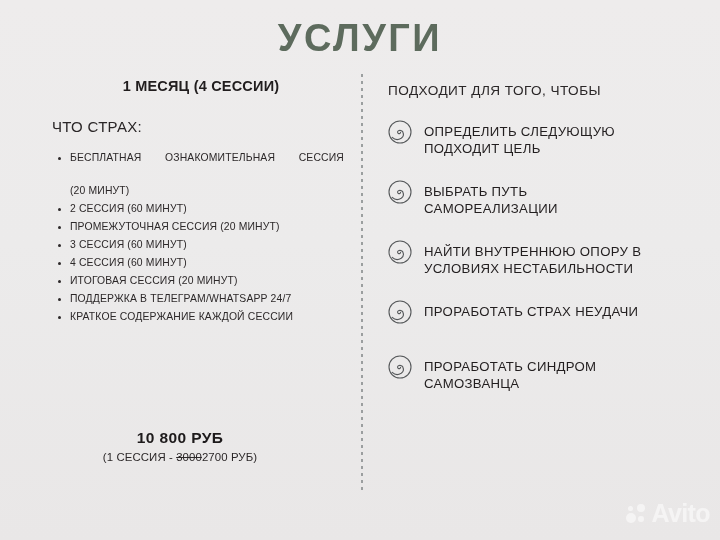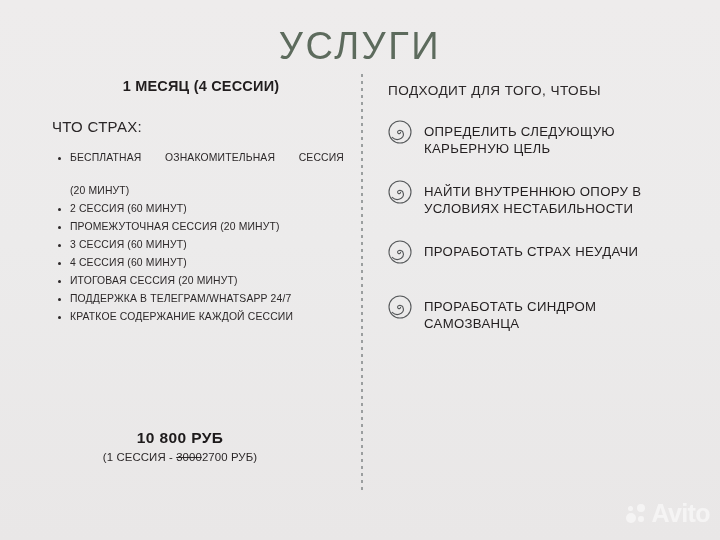--- a/index.html
+++ b/index.html
@@ -20,25 +20,25 @@
     width: 720px;
     height: 540px;
     background: linear-gradient(180deg, #eeecec 0%, #ecebeb 45%, #e9e7e7 100%);
     box-sizing: border-box;
   }
 
   
   .page-title {
     position: absolute;
     left: 0;
-    top: 24px;
+    top: 16px;
     width: 720px;
     text-align: center;
     font-size: 38px;
-    font-weight: 400;
+    font-weight: 700;
     letter-spacing: 2.5px;
     color: #5d6b5d;
     line-height: 1.2;
   }
 
   
   .divider {
     position: absolute;
     left: 361px;
     top: 74px;
@@ -255,24 +255,36 @@
 
       <li class="benefit">
         <span class="spiral">
           <svg viewBox="0 0 24 24" width="24" height="24" fill="none" stroke="currentColor" stroke-width="1.1">
             <circle cx="12" cy="12" r="11"></circle>
             <path d="M12.6 12.2 a1.5 1.5 0 1 1 -2.4 -1.3 a3.3 3.3 0 0 1 4.6 1.0 a5.2 5.2 0 0 1 -1.6 6.4 a7.3 7.3 0 0 1 -9.0 -0.9" stroke-linecap="round"></path>
           </svg>
         </span>
         <span class="btext">
           <span>ОПРЕДЕЛИТЬ СЛЕДУЮЩУЮ</span><br>
-          <span>КАРЬЕРНУЮ ЦЕЛЬ</span>
-        </span>
-      </li>
-
+          <span>ПОДХОДИТ ЦЕЛЬ</span>
+        </span>
+      </li>
+
+      <li class="benefit">
+        <span class="spiral">
+          <svg viewBox="0 0 24 24" width="24" height="24" fill="none" stroke="currentColor" stroke-width="1.1">
+            <circle cx="12" cy="12" r="11"></circle>
+            <path d="M12.6 12.2 a1.5 1.5 0 1 1 -2.4 -1.3 a3.3 3.3 0 0 1 4.6 1.0 a5.2 5.2 0 0 1 -1.6 6.4 a7.3 7.3 0 0 1 -9.0 -0.9" stroke-linecap="round"></path>
+          </svg>
+        </span>
+        <span class="btext">
+          <span>ВЫБРАТЬ ПУТЬ</span><br>
+          <span>САМОРЕАЛИЗАЦИИ</span>
+        </span>
+      </li>
 
 
       <li class="benefit">
         <span class="spiral">
           <svg viewBox="0 0 24 24" width="24" height="24" fill="none" stroke="currentColor" stroke-width="1.1">
             <circle cx="12" cy="12" r="11"></circle>
             <path d="M12.6 12.2 a1.5 1.5 0 1 1 -2.4 -1.3 a3.3 3.3 0 0 1 4.6 1.0 a5.2 5.2 0 0 1 -1.6 6.4 a7.3 7.3 0 0 1 -9.0 -0.9" stroke-linecap="round"></path>
           </svg>
         </span>
         <span class="btext">

